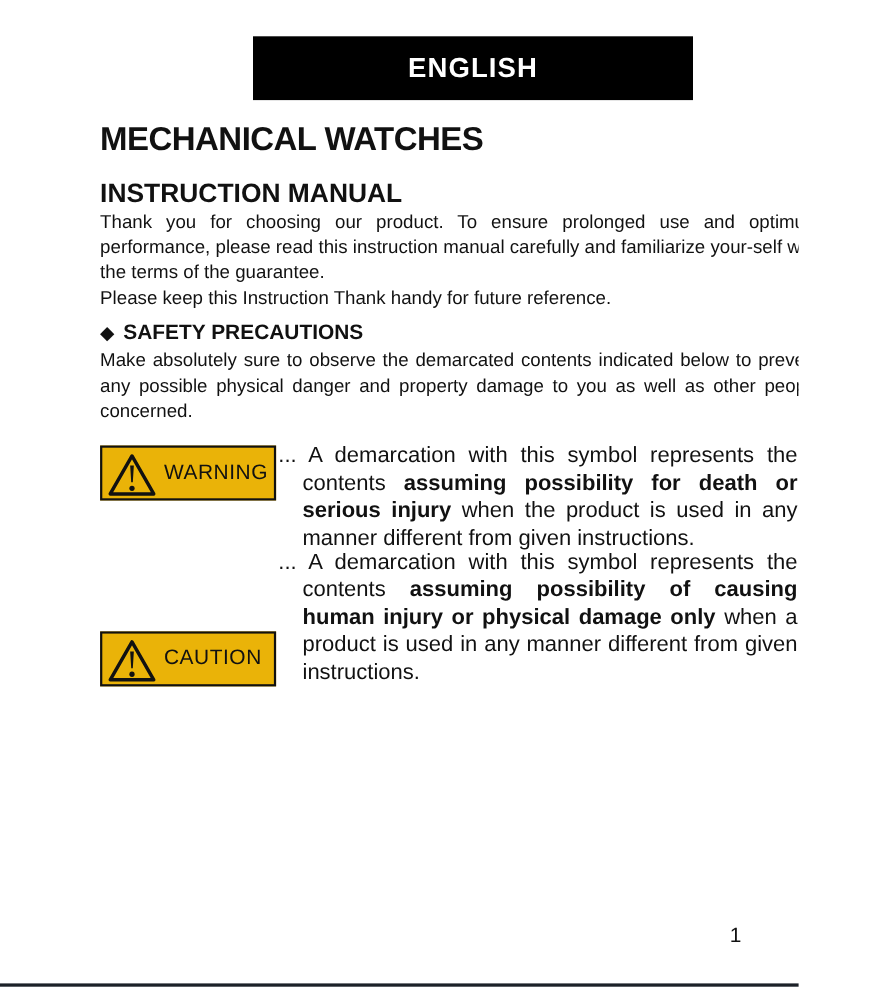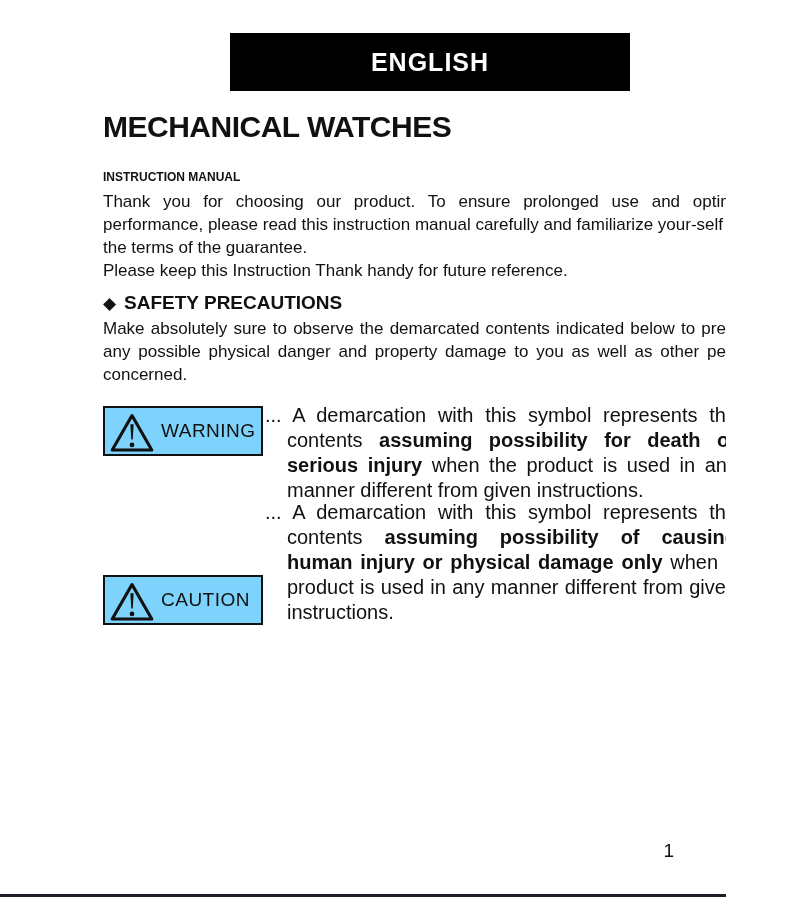--- a/index.html
+++ b/index.html
@@ -27,50 +27,50 @@
     left: 759px; top: 48px;
     width: 42px; height: 104px;
     background: #000000;
     color: #ffffff;
     display: flex; align-items: center; justify-content: center;
     writing-mode: vertical-rl;
     font-size: 13px; font-weight: bold; letter-spacing: 2px;
   }
   .content {
     position: absolute;
-    left: 103px; top: 112px;
+    left: 91px; top: 112px;
     width: 655px;
   }
   .h1 {
     font-size: 30px; font-weight: bold; line-height: 30px;
     margin-bottom: 24px; letter-spacing: -0.5px;
   }
   .h2 {
-    font-size: 12px; font-weight: bold; line-height: 22px;
+    font-size: 24px; font-weight: bold; line-height: 22px;
     margin-bottom: 2px;
   }
   .body-text {
     font-size: 17px; line-height: 23px;
   }
   .just { text-align: justify; }
   .safety-heading {
     font-size: 19px; font-weight: bold; line-height: 22px;
     margin-top: 10px; margin-bottom: 2px;
   }
   .diamond { margin-right: 8px; font-size: 17px; }
   .sign-row {
     display: flex; align-items: flex-start;
   }
   .sign-row.warning-row { margin-top: 20px; }
   .sign-row.caution-row { margin-top: 0px; align-items: flex-end; }
   .sign-box {
     flex: 0 0 auto;
     width: 160px; height: 50px;
     border: 2px solid #111111;
-    background: #7dd3fc;
+    background: #eab308;
     display: flex; align-items: center;
     padding-left: 4px;
   }
   .tri-icon { display: block; margin-top: 3px; }
   .sign-label {
     font-size: 19px; letter-spacing: 0.5px; margin-left: 6px;
   }
   .sign-desc {
     width: 472px;
     margin-left: 2px;

